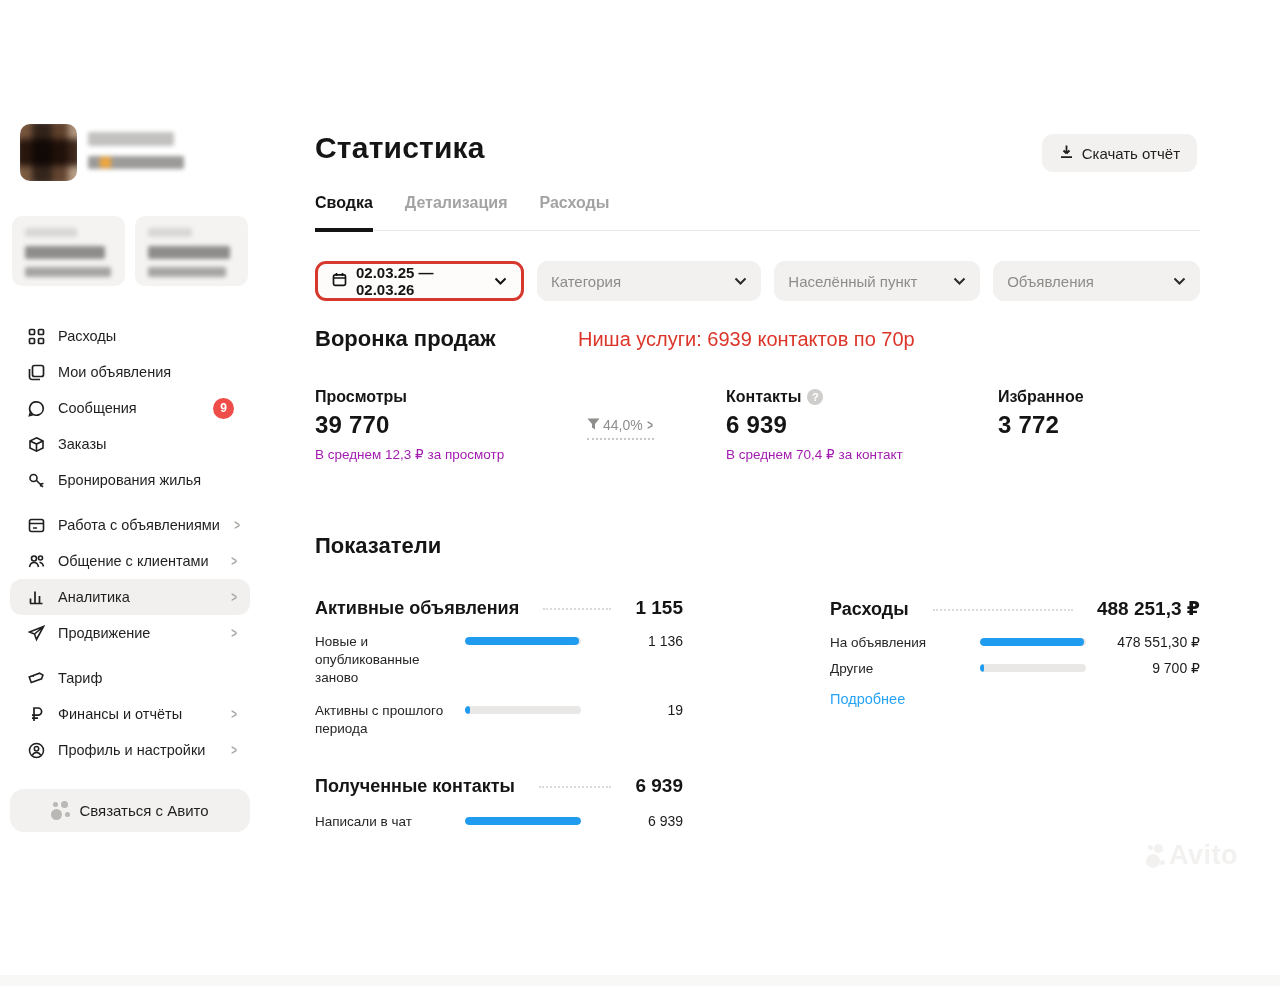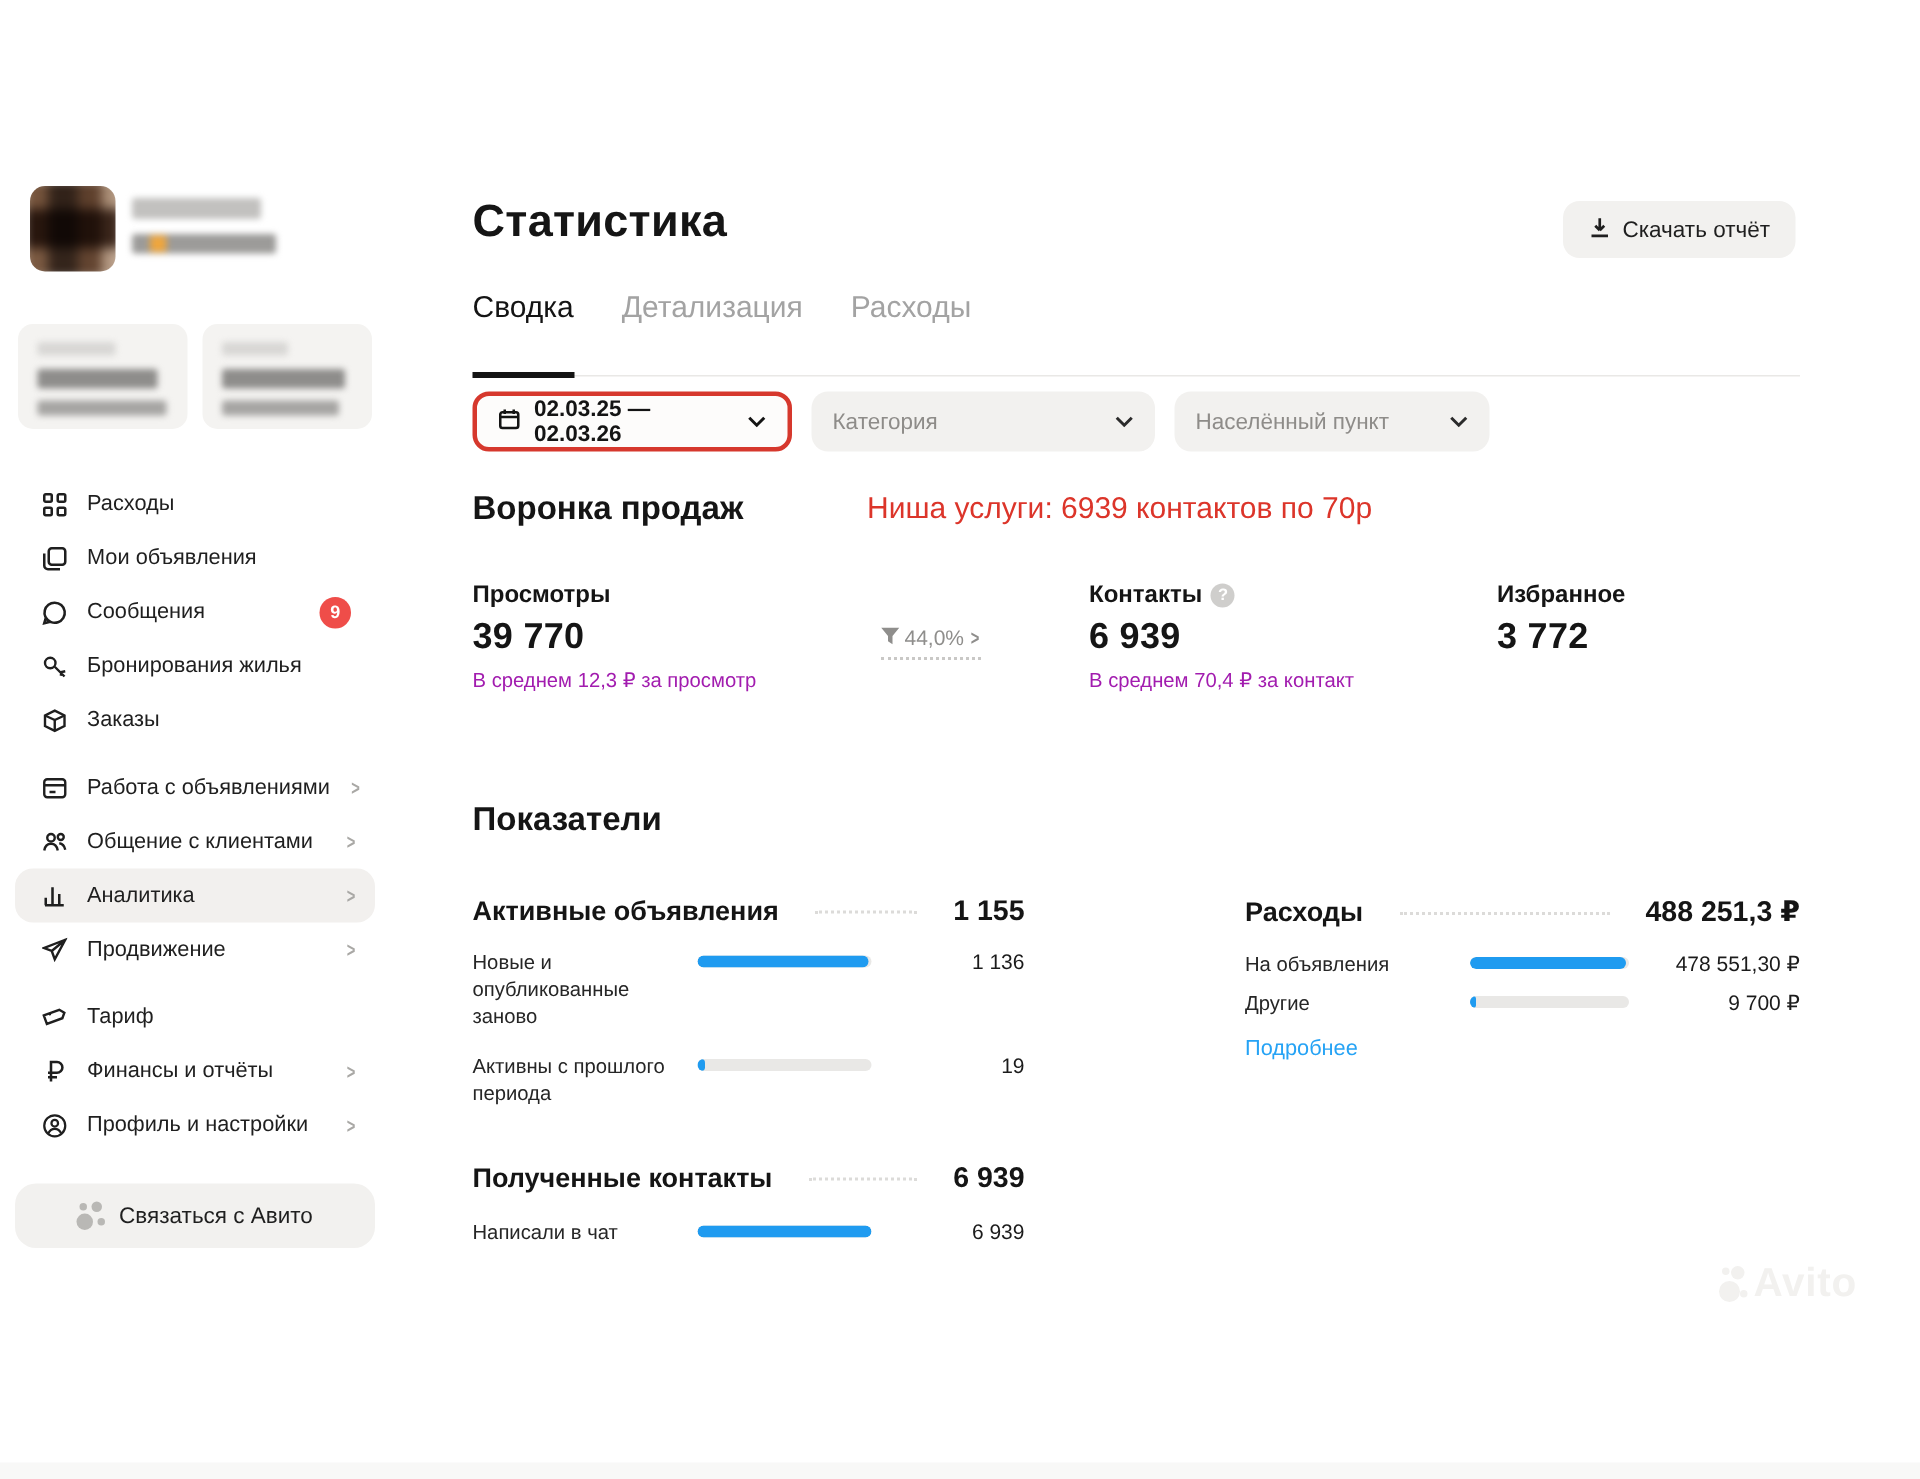--- a/index.html
+++ b/index.html
@@ -56,21 +56,21 @@
 
   
   .main{position:absolute;left:315px;top:0;width:885px;height:986px;}
   .page-title{position:absolute;top:131px;left:0;font-size:30px;font-weight:700;margin:0;letter-spacing:.2px;}
   .download-btn{
     position:absolute;top:134px;right:3px;height:38px;padding:0 17px;background:#f2f1ef;border:none;
     border-radius:11px;font-size:15px;font-weight:500;color:#1f1f1f;display:flex;align-items:center;gap:8px;
     font-family:inherit;cursor:pointer;
   }
   .tabs{position:absolute;top:194px;left:0;width:885px;display:flex;gap:32px;border-bottom:1px solid #e9e8e6;}
-  .tab{font-size:20px;font-weight:400;padding-bottom:31px;cursor:pointer;border-bottom:4px solid transparent;margin-bottom:-2px;}
+  .tab{font-size:16px;font-weight:700;padding-bottom:16px;cursor:pointer;border-bottom:4px solid transparent;margin-bottom:-2px;}
   .tab.active{color:#141414;border-bottom-color:#141414;}
   .tab.inactive{color:#a3a3a3;}
 
   .filters{position:absolute;top:261px;left:0;width:885px;display:flex;gap:13px;}
   .chip{
     height:40px;border-radius:11px;background:#f2f1ef;display:flex;align-items:center;
     padding:0 14px;font-size:15px;color:#8e8c89;box-sizing:border-box;cursor:pointer;
   }
   .chip .grow{flex:1;}
   .chip.date{
@@ -175,34 +175,34 @@
         <svg width="17" height="17" viewBox="0 0 17 17" fill="none" stroke="#1f1f1f" stroke-width="1.7">
             <path d="M8.5 1.8a6.7 6.7 0 1 1-5.9 9.9L1.5 15.5l3.9-1A6.7 6.7 0 0 1 8.5 1.8z"></path>
           </svg>
       </span>
       <span class="nav-label">Сообщения</span>
       <span class="badge">9</span>
     </div>
     <div class="nav-item">
       <span class="nav-icon">
         <svg width="17" height="17" viewBox="0 0 17 17" fill="none" stroke="#1f1f1f" stroke-width="1.6">
+            <path d="M8.5 1.8 15 5v7l-6.5 3.2L2 12V5z"></path>
+            <path d="M2 5l6.5 3L15 5M8.5 8v7"></path>
+          </svg>
+      </span>
+      <span class="nav-label">Заказы</span>
+    </div>
+    <div class="nav-item">
+      <span class="nav-icon">
+        <svg width="17" height="17" viewBox="0 0 17 17" fill="none" stroke="#1f1f1f" stroke-width="1.6">
             <circle cx="5.5" cy="6" r="3.5"></circle>
             <path d="M8.5 8.5 15 15m-2.5-.5.5-2.5 2.5-.5"></path>
           </svg>
       </span>
       <span class="nav-label">Бронирования жилья</span>
-    </div>
-    <div class="nav-item">
-      <span class="nav-icon">
-        <svg width="17" height="17" viewBox="0 0 17 17" fill="none" stroke="#1f1f1f" stroke-width="1.6">
-            <path d="M8.5 1.8 15 5v7l-6.5 3.2L2 12V5z"></path>
-            <path d="M2 5l6.5 3L15 5M8.5 8v7"></path>
-          </svg>
-      </span>
-      <span class="nav-label">Заказы</span>
     </div>
 
     <div class="nav-gap"></div>
 
     <div class="nav-item">
       <span class="nav-icon">
         <svg width="17" height="17" viewBox="0 0 17 17" fill="none" stroke="#1f1f1f" stroke-width="1.6">
             <rect x="1.5" y="2.5" width="14" height="12" rx="2"></rect>
             <path d="M1.5 6.5h14M5 11h4"></path>
           </svg>
@@ -321,20 +321,28 @@
     <div class="chip cat">
       <span class="grow">Категория</span>
       <span class="chev-d">
         <svg width="13" height="8" viewBox="0 0 13 8" fill="none" stroke="#2b2b2b" stroke-width="2">
             <path d="M1.5 1.5 6.5 6.5 11.5 1.5"></path>
           </svg>
       </span>
     </div>
     <div class="chip loc">
       <span class="grow">Населённый пункт</span>
+      <span class="chev-d">
+        <svg width="13" height="8" viewBox="0 0 13 8" fill="none" stroke="#2b2b2b" stroke-width="2">
+            <path d="M1.5 1.5 6.5 6.5 11.5 1.5"></path>
+          </svg>
+      </span>
+    </div>
+    <div class="chip ads">
+      <span class="grow">Объявления</span>
       <span class="chev-d">
         <svg width="13" height="8" viewBox="0 0 13 8" fill="none" stroke="#2b2b2b" stroke-width="2">
             <path d="M1.5 1.5 6.5 6.5 11.5 1.5"></path>
           </svg>
       </span>
     </div>
   </div>
 
   <div class="funnel-head">
     <h2 class="h2">Воронка продаж</h2>

